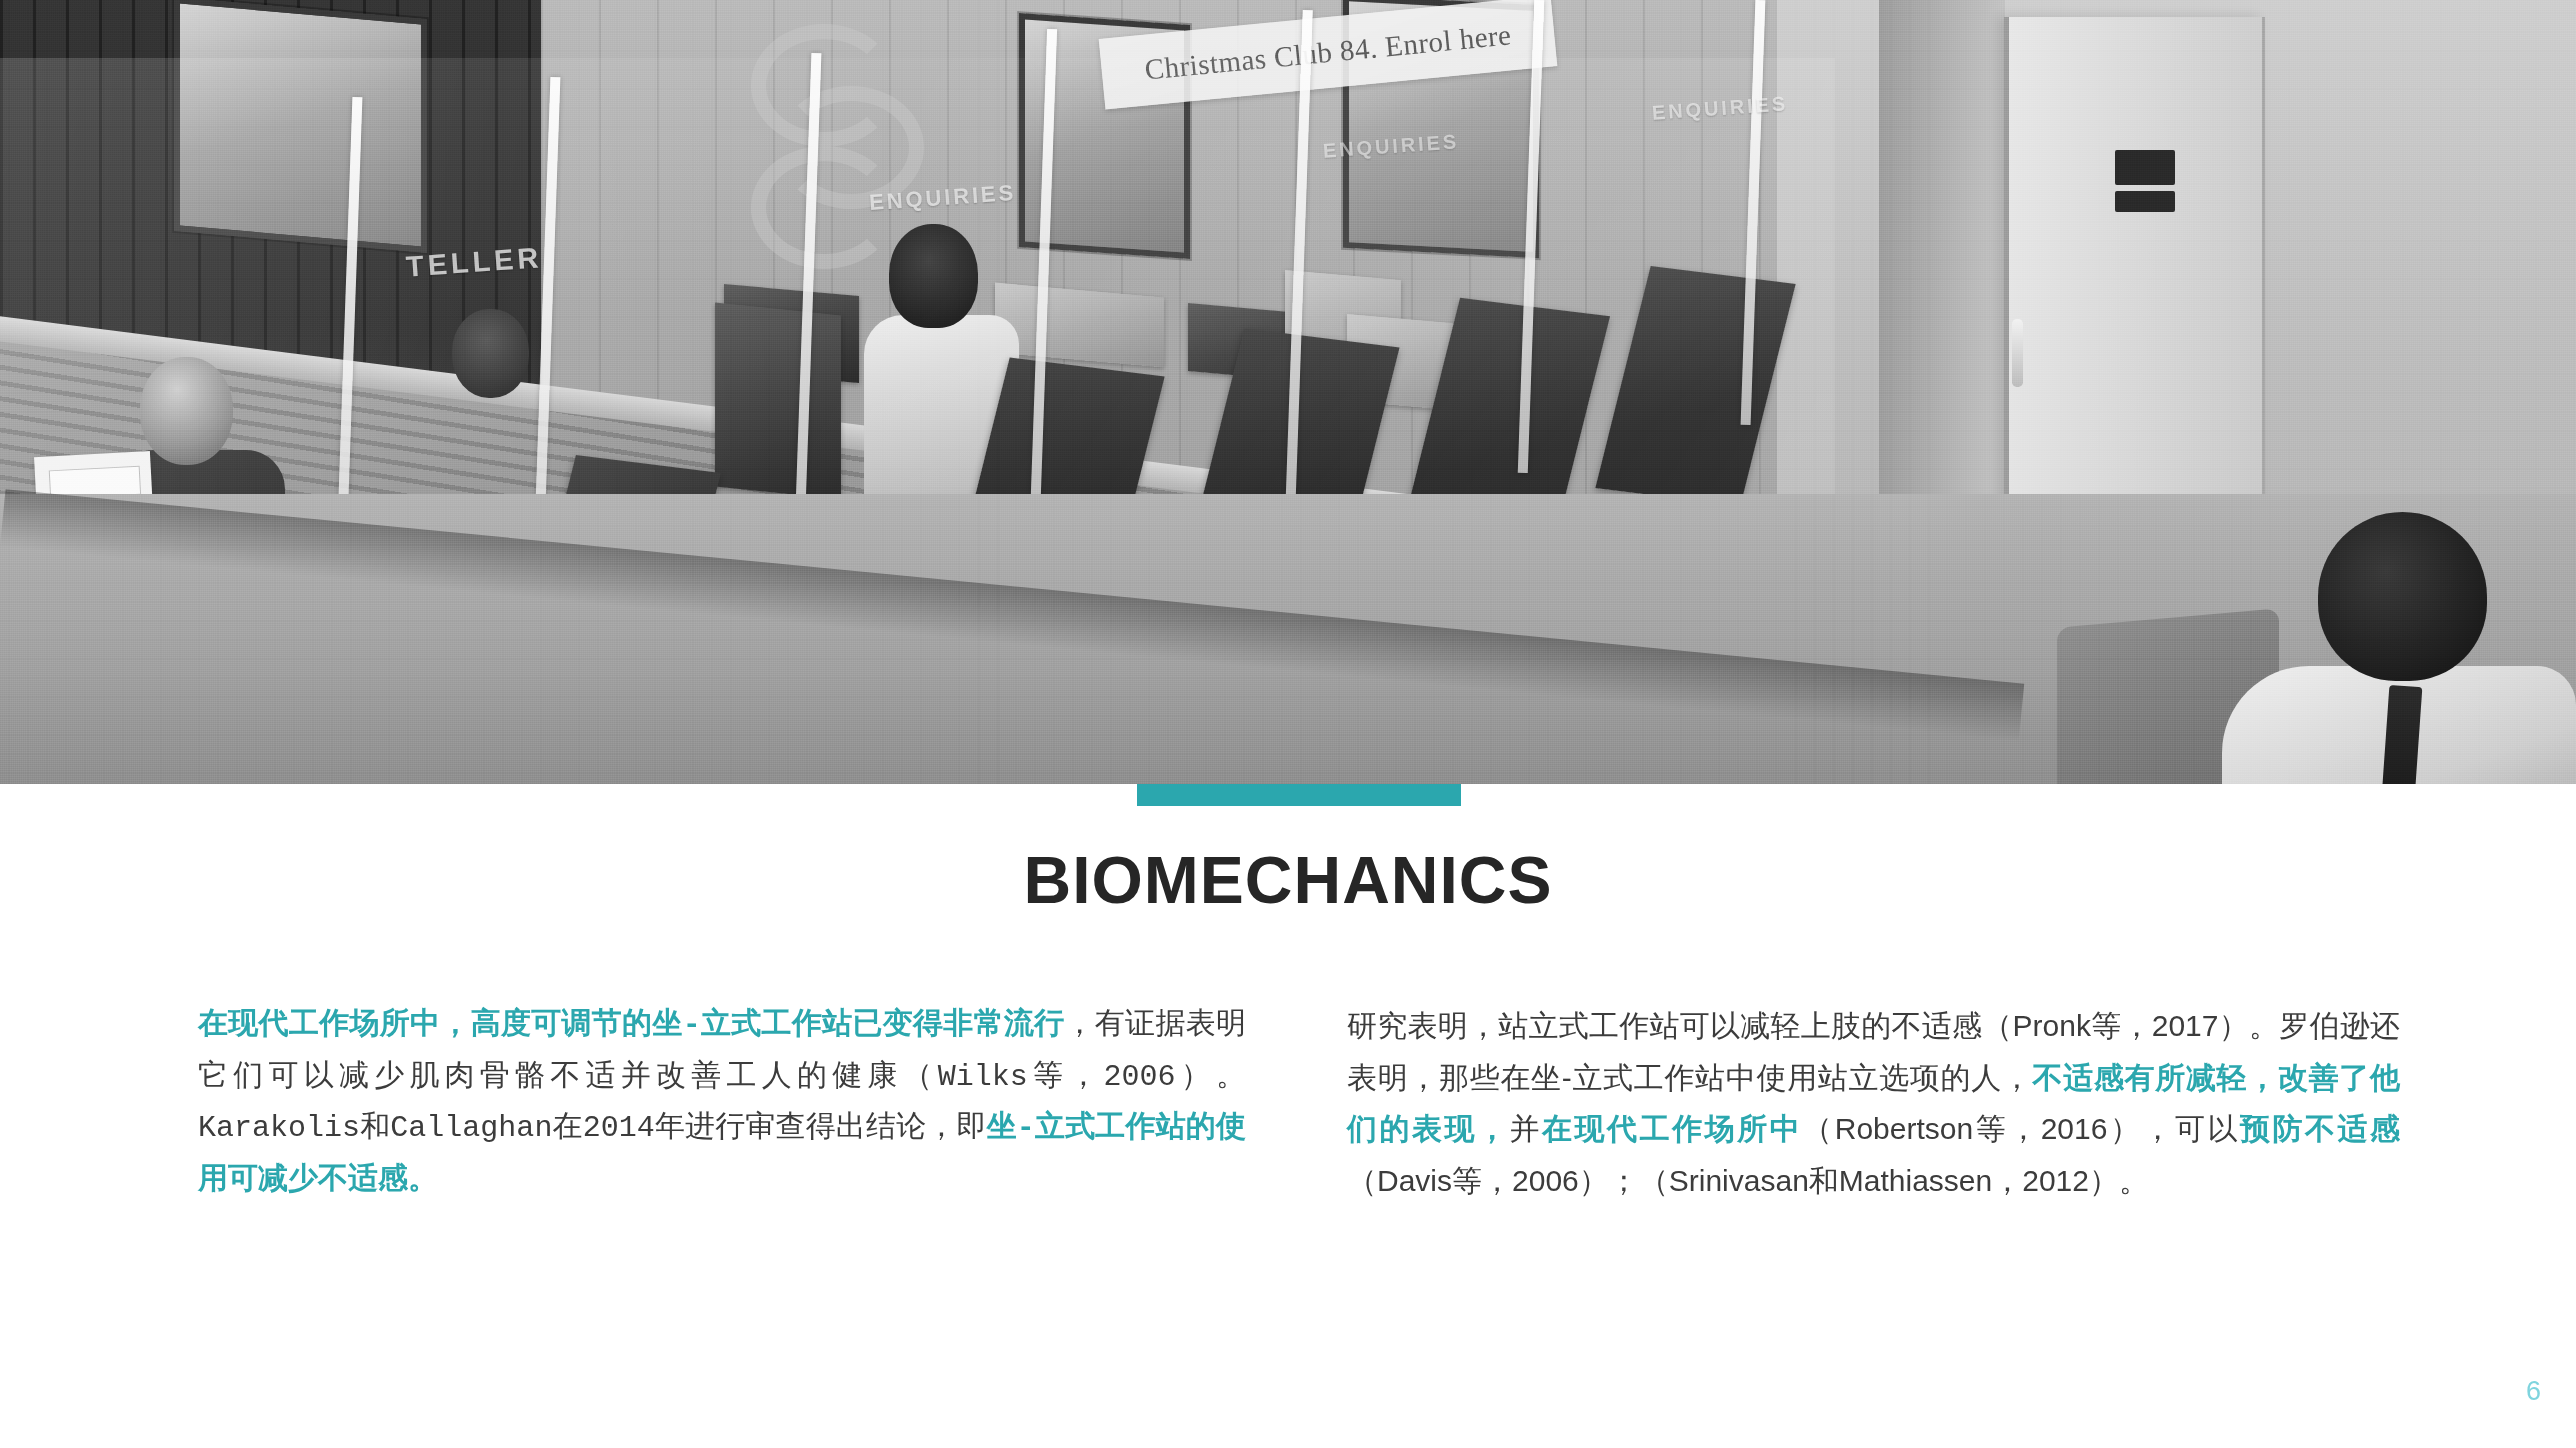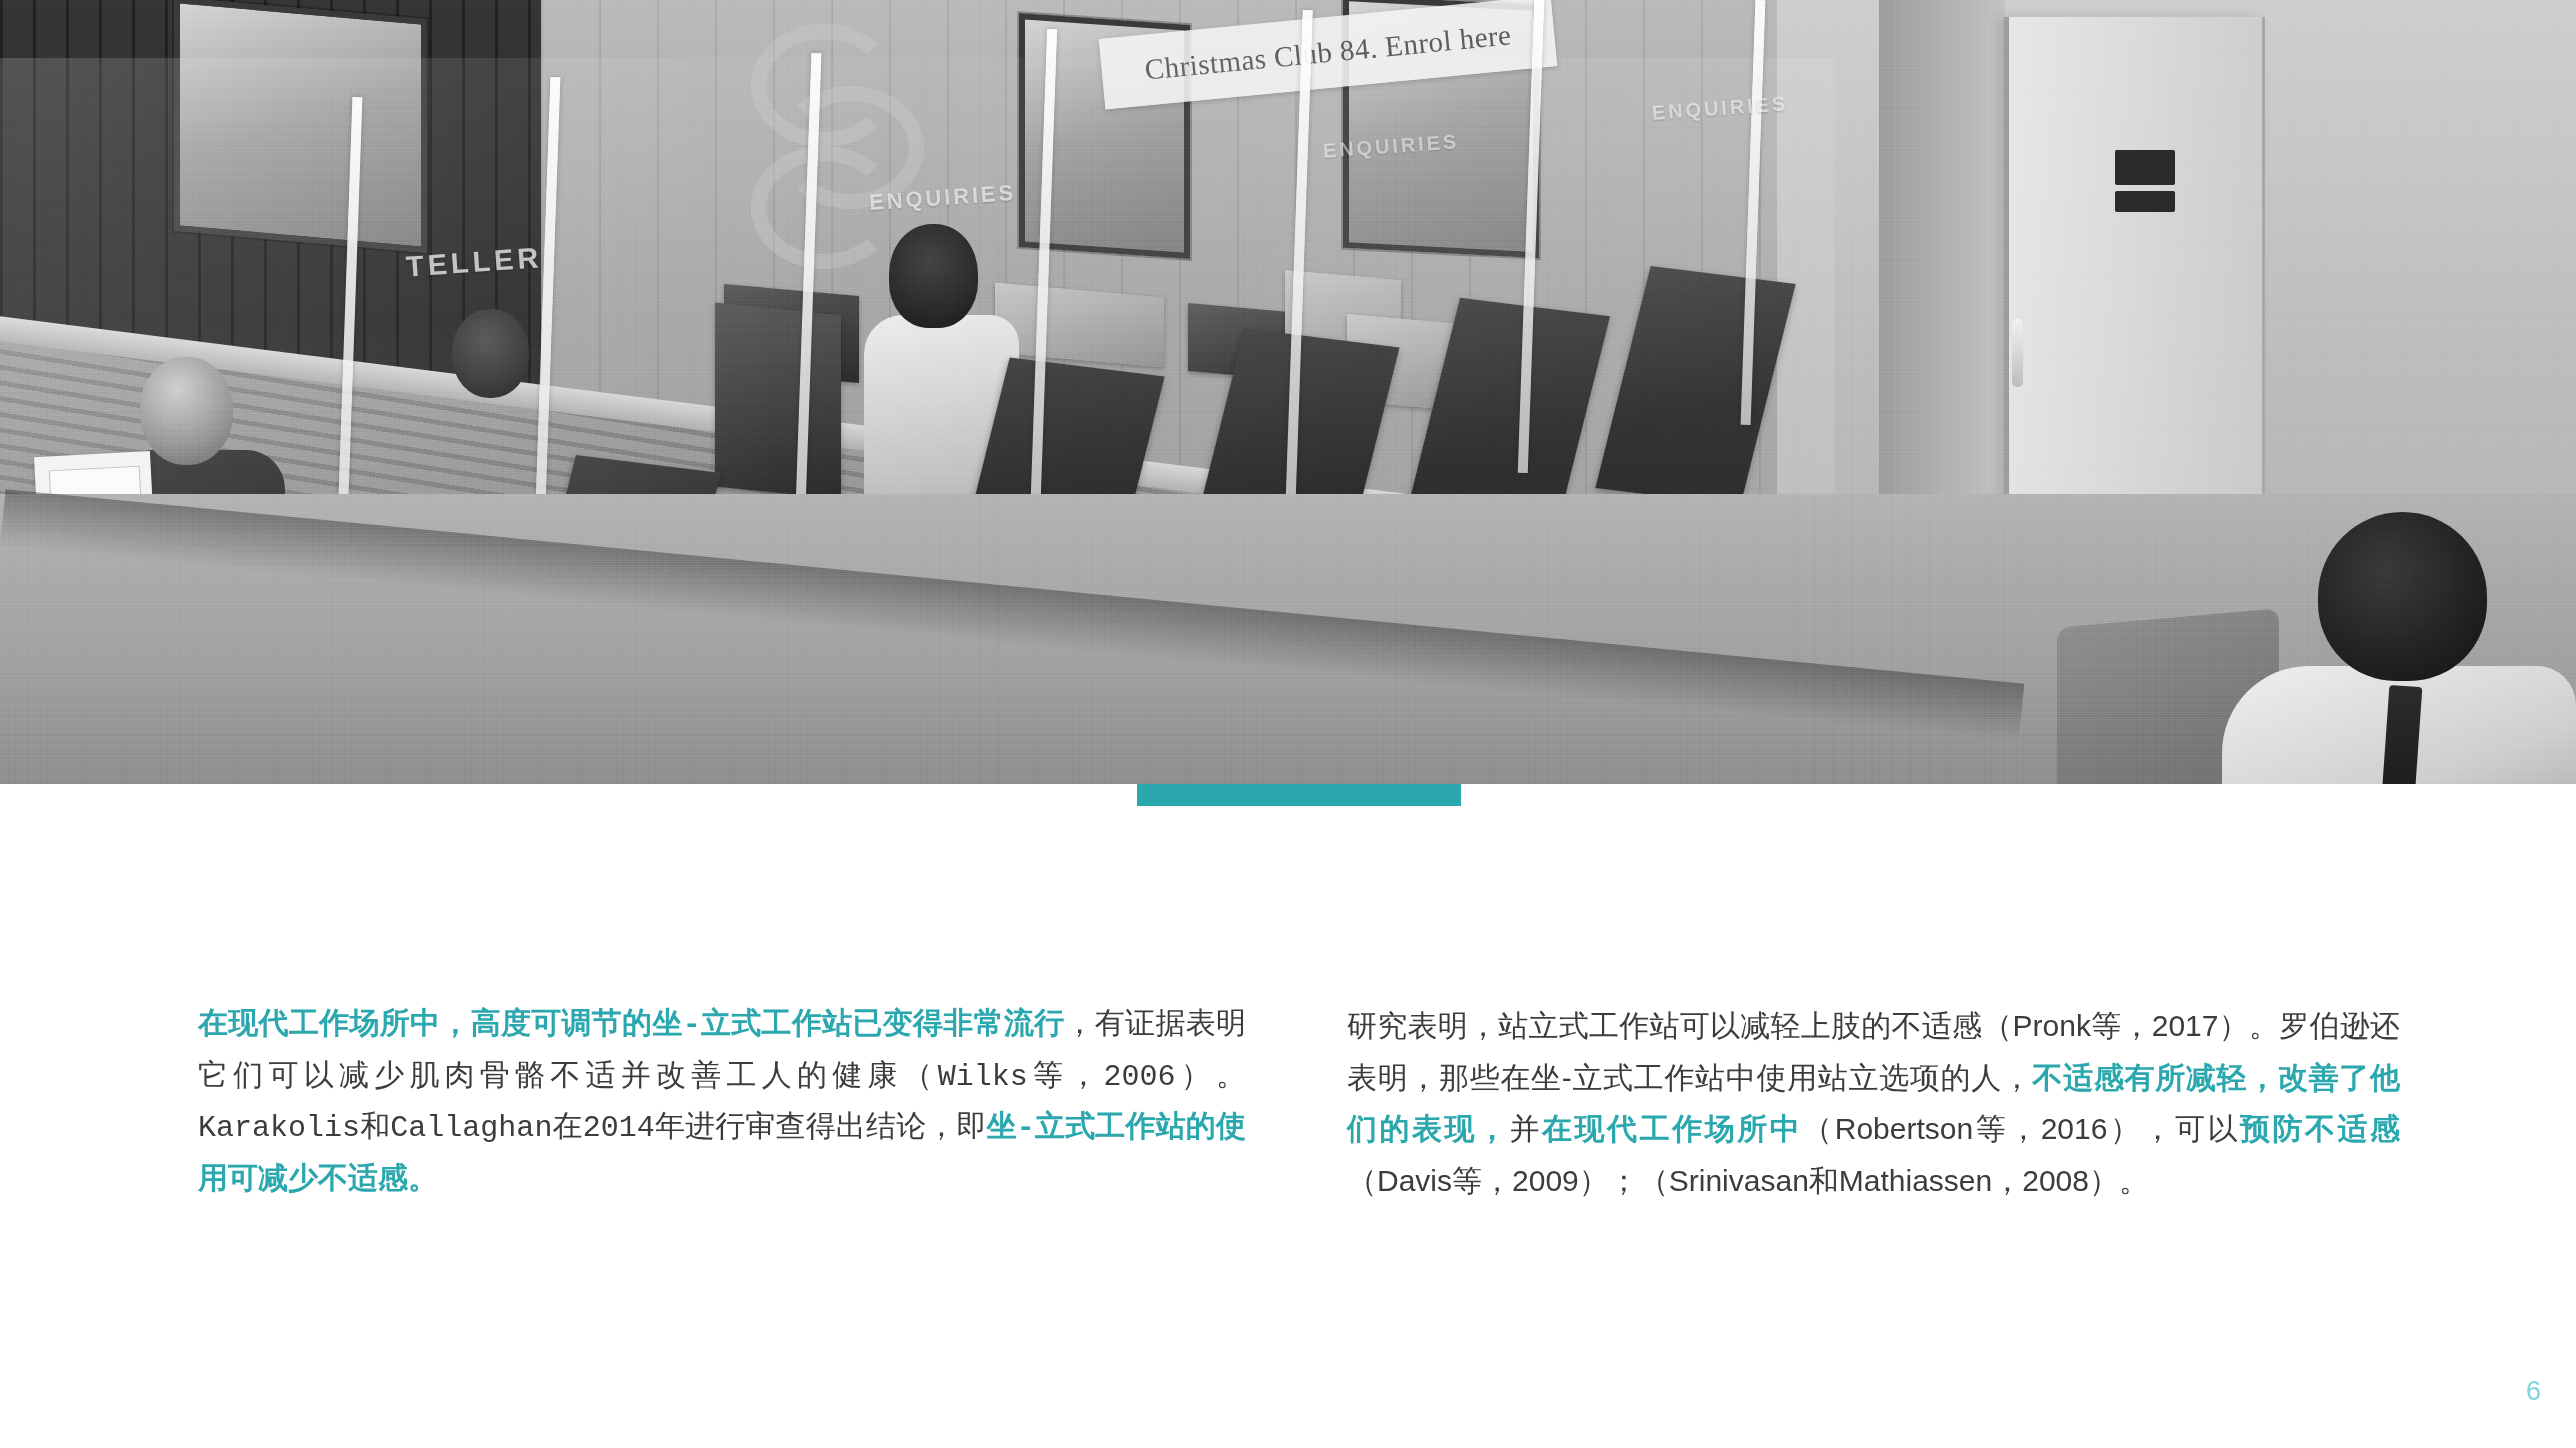--- a/index.html
+++ b/index.html
@@ -496,29 +496,30 @@
     <div class="chair-r"></div>
     <div class="person-r-body"></div>
     <div class="person-r-tie"></div>
     <div class="person-r-head"></div>
 
     <div class="grain"></div>
   </div>
 
   <div class="accent-bar"></div>
 
+  <div class="title">BIOMECHANICS</div>
 
   <div class="columns">
 
     <div class="col left">
       <span class="hl">在现代工作场所中，高度可调节的坐-立式工作站已变得非常流行</span><span>，有证据表明它们可以减少肌肉骨骼不适并改善工人的健康（Wilks等，2006）。</span><span>Karakolis和Callaghan在2014年进行审查得出结论，即</span><span class="hl">坐-立式工作站的使用可减少不适感。</span>
     </div>
 
     <div class="col right">
-      <span>研究表明，站立式工作站可以减轻上肢的不适感（Pronk等，2017）。罗伯逊还表明，那些在坐-立式工作站中使用站立选项的人，</span><span class="hl">不适感有所减轻，改善了他们的表现，</span><span>并</span><span class="hl">在现代工作场所中</span><span>（Robertson等，2016），可以</span><span class="hl">预防不适感</span><span>（Davis等，2009）；（Srinivasan和Mathiassen，2008）。</span>
+      <span>研究表明，站立式工作站可以减轻上肢的不适感（Pronk等，2017）。罗伯逊还表明，那些在坐-立式工作站中使用站立选项的人，</span><span class="hl">不适感有所减轻，改善了他们的表现，</span><span>并</span><span class="hl">在现代工作场所中</span><span>（Robertson等，2016），可以</span><span class="hl">预防不适感</span><span>（Davis等，2006）；（Srinivasan和Mathiassen，2012）。</span>
     </div>
 
   </div>
 
   <div class="page-num">6</div>
 
 </div>
 
 
 </body></html>

